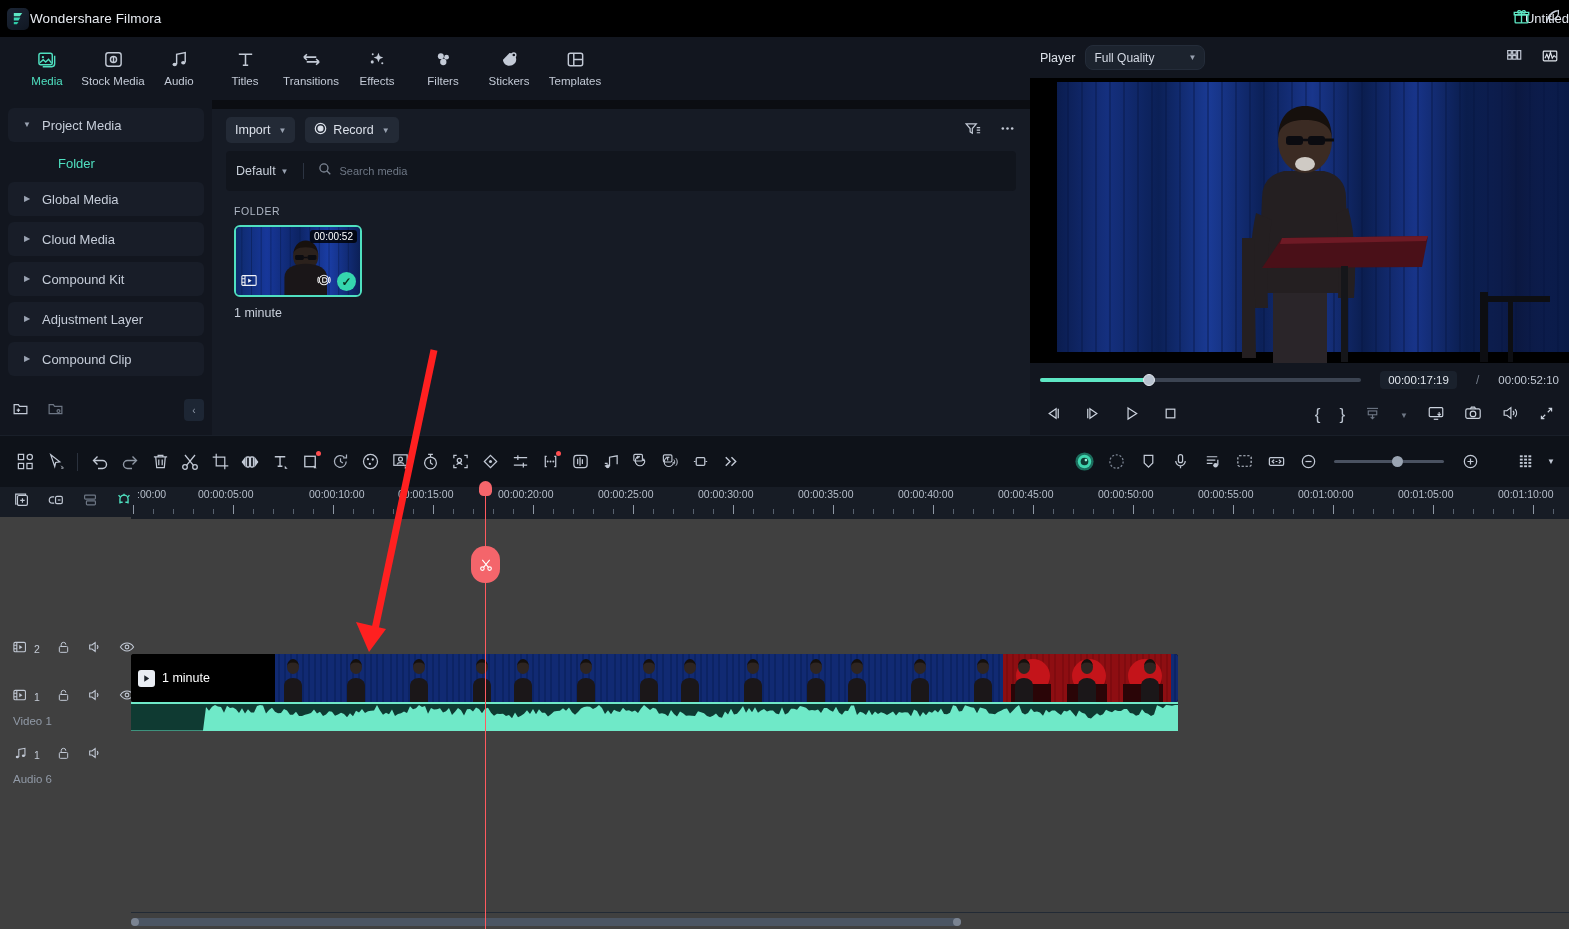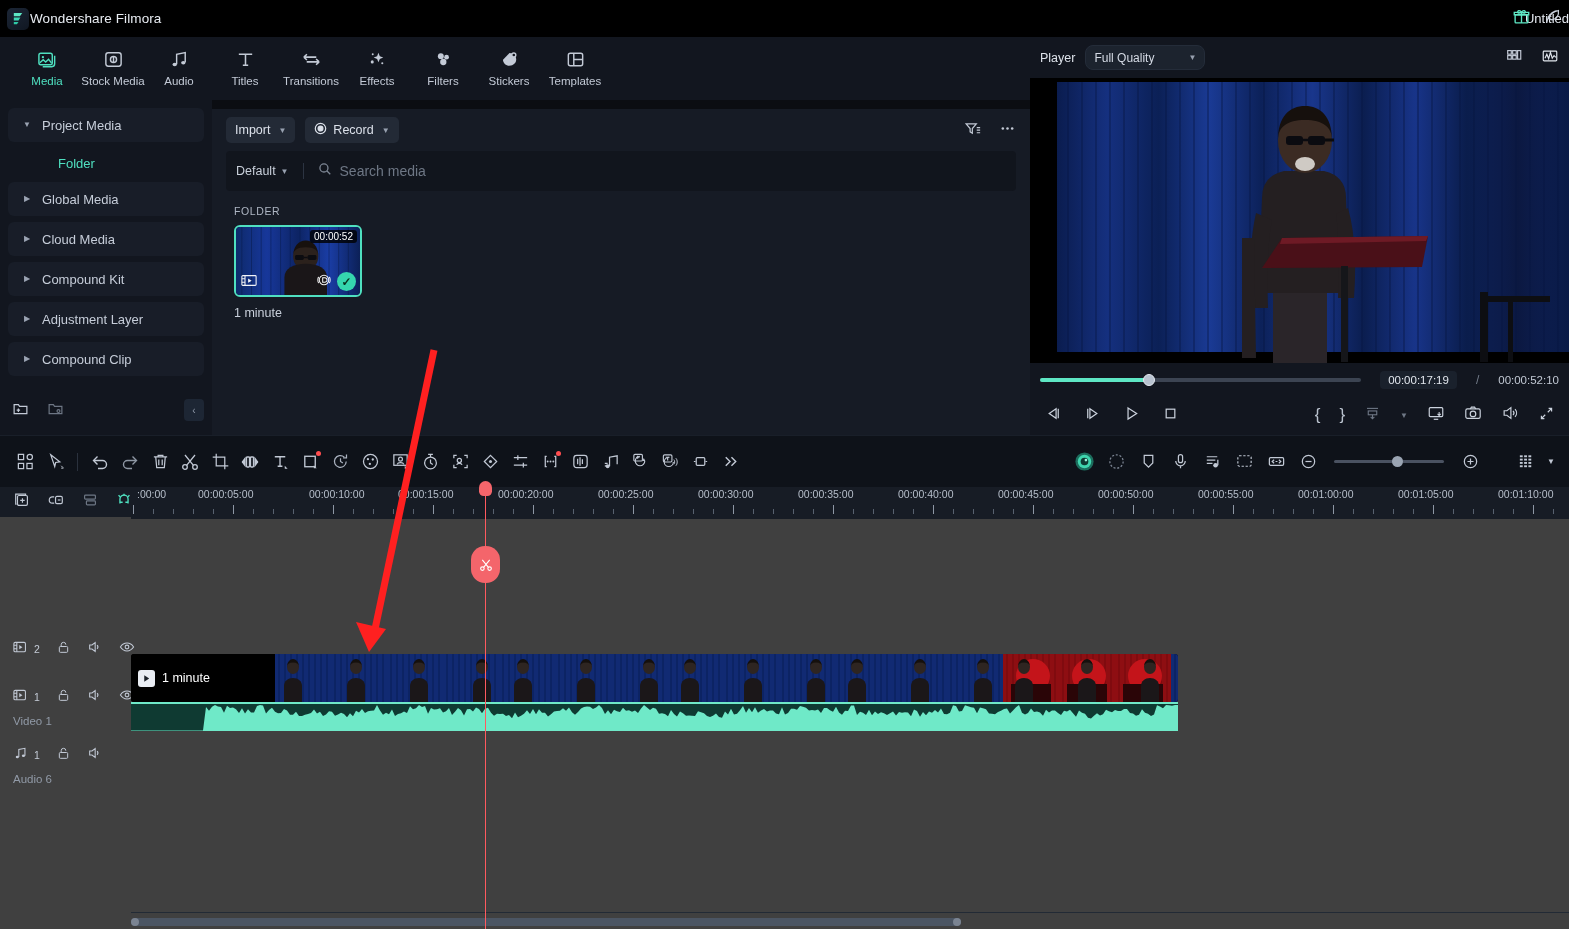--- a/index.html
+++ b/index.html
@@ -100,21 +100,21 @@
   .btn-pill .chev { font-size: 8px; color: #98a1b0; margin-left: 2px; }
   .mp-tb-right { margin-left: auto; display: flex; align-items: center; gap: 18px; }
   .mp-searchrow {
     height: 40px; margin: 0 14px; display: flex; align-items: center;
     background: #11151d; border-radius: 4px; padding: 0 10px; gap: 8px;
   }
   .sel-default { font-size: 12.5px; color: #c9d0db; display: flex; align-items: center; gap: 5px; }
   .divider-v { width: 1px; height: 16px; background: #2c3442; margin: 0 6px; }
   .search-input {
     flex: 1; background: transparent; border: none; outline: none;
-    color: #cfd5e0; font-size: 14px; font-family: "Liberation Sans", sans-serif;
+    color: #cfd5e0; font-size: 11px; font-family: "Liberation Sans", sans-serif;
   }
   .search-input::placeholder { color: #6e7785; }
   .mp-section {
     margin: 14px 0 8px 22px; font-size: 10.5px; letter-spacing: .6px; color: #aeb6c3;
   }
   .mp-grid { display: flex; gap: 16px; padding-left: 22px; }
   .mcard { width: 128px; }
   .mcard .box {
     width: 128px; height: 72px; border-radius: 6px; background: #1b212c;
     display: flex; align-items: center; justify-content: center; position: relative;

